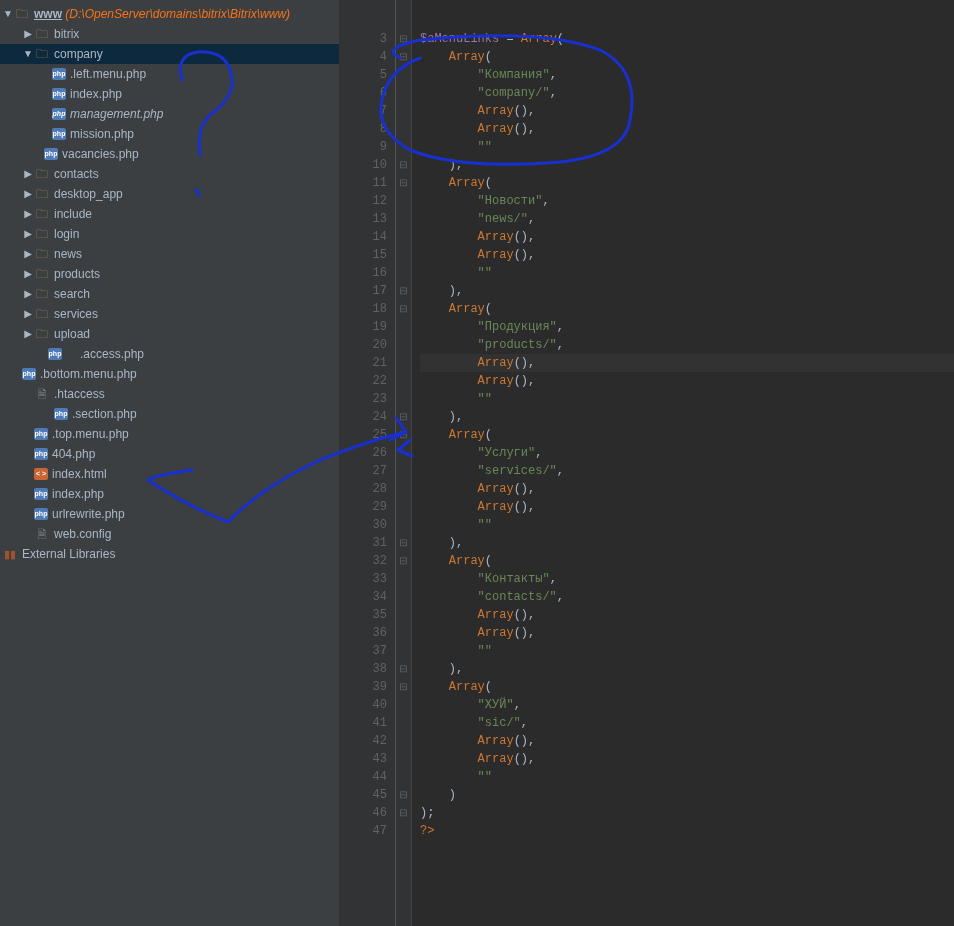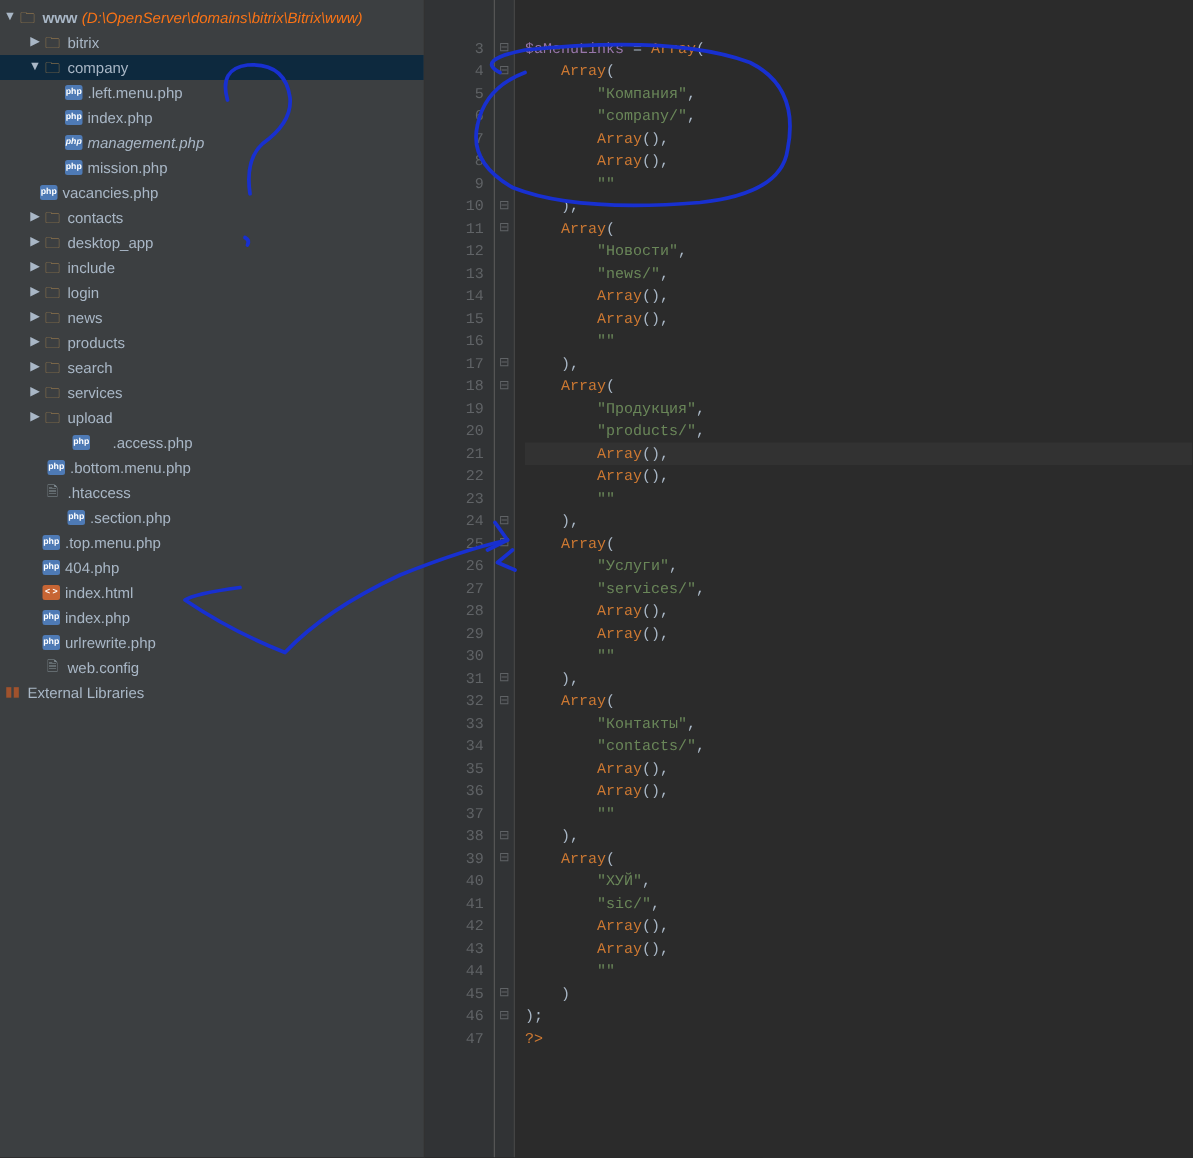--- a/index.html
+++ b/index.html
@@ -116,21 +116,21 @@
   z-index: 100;
 }
 </style>
 </head>
 <body>
 
 <div class="sidebar">
   <div class="tree-row" style="padding-left:2px;">
     <span class="arrow">▼</span>
     <span class="icon folder-icon">🗀</span>
-    <span style="font-weight:bold;">www</span>
+    <span style="font-weight:bold;text-decoration:underline;">www</span>
     <span>&nbsp;</span>
     <span class="proj-path">(D:\OpenServer\domains\bitrix\Bitrix\www)</span>
   </div>
   <div id="tree-body">
       <div class="tree-row" style="padding-left: 22px;">
         <span class="arrow">▶</span>
         <span class="icon folder-icon">🗀</span>
         <span>bitrix</span>
       </div>
       <div class="tree-row selected" style="padding-left: 22px;">
@@ -151,21 +151,21 @@
       <div class="tree-row" style="padding-left: 40px; font-style: italic;">
         <span class="arrow"></span>
         <span class="icon php-icon">php</span>
         <span>management.php</span>
       </div>
       <div class="tree-row" style="padding-left: 40px;">
         <span class="arrow"></span>
         <span class="icon php-icon">php</span>
         <span>mission.php</span>
       </div>
-      <div class="tree-row" style="padding-left: 20px;">
+      <div class="tree-row" style="padding-left: 32px;">
         <span class="arrow"></span>
         <span class="icon php-icon">php</span>
         <span>vacancies.php</span>
       </div>
       <div class="tree-row" style="padding-left: 22px;">
         <span class="arrow">▶</span>
         <span class="icon folder-icon">🗀</span>
         <span>contacts</span>
       </div>
       <div class="tree-row" style="padding-left: 22px;">
@@ -201,26 +201,26 @@
       <div class="tree-row" style="padding-left: 22px;">
         <span class="arrow">▶</span>
         <span class="icon folder-icon">🗀</span>
         <span>services</span>
       </div>
       <div class="tree-row" style="padding-left: 22px;">
         <span class="arrow">▶</span>
         <span class="icon folder-icon">🗀</span>
         <span>upload</span>
       </div>
-      <div class="tree-row" style="padding-left: 32px; gap: 14px;">
+      <div class="tree-row" style="padding-left: 22px; gap: 14px;">
         <span class="arrow"></span>
         <span class="icon php-icon">php</span>
         <span>.access.php</span>
       </div>
-      <div class="tree-row" style="padding-left: 26px;">
+      <div class="tree-row" style="padding-left: 10px;">
         <span class="arrow"></span>
         <span class="icon php-icon">php</span>
         <span>.bottom.menu.php</span>
       </div>
       <div class="tree-row" style="padding-left: 22px;">
         <span class="arrow"></span>
         <span class="icon file-icon">🗎</span>
         <span>.htaccess</span>
       </div>
       <div class="tree-row" style="padding-left: 22px; margin-left: 20px;">

